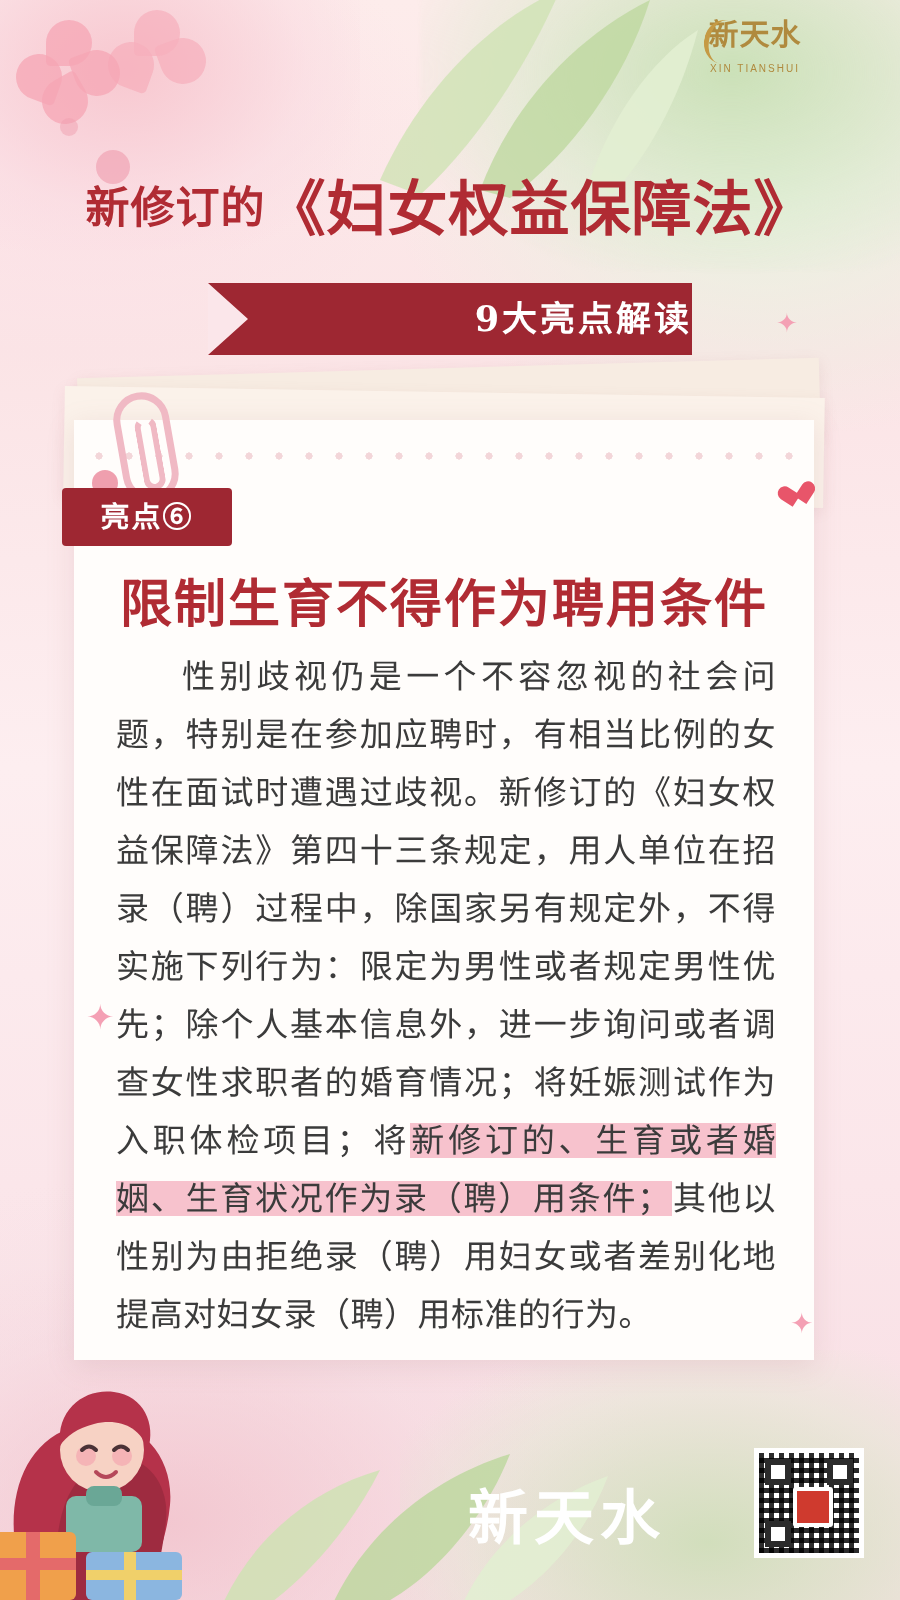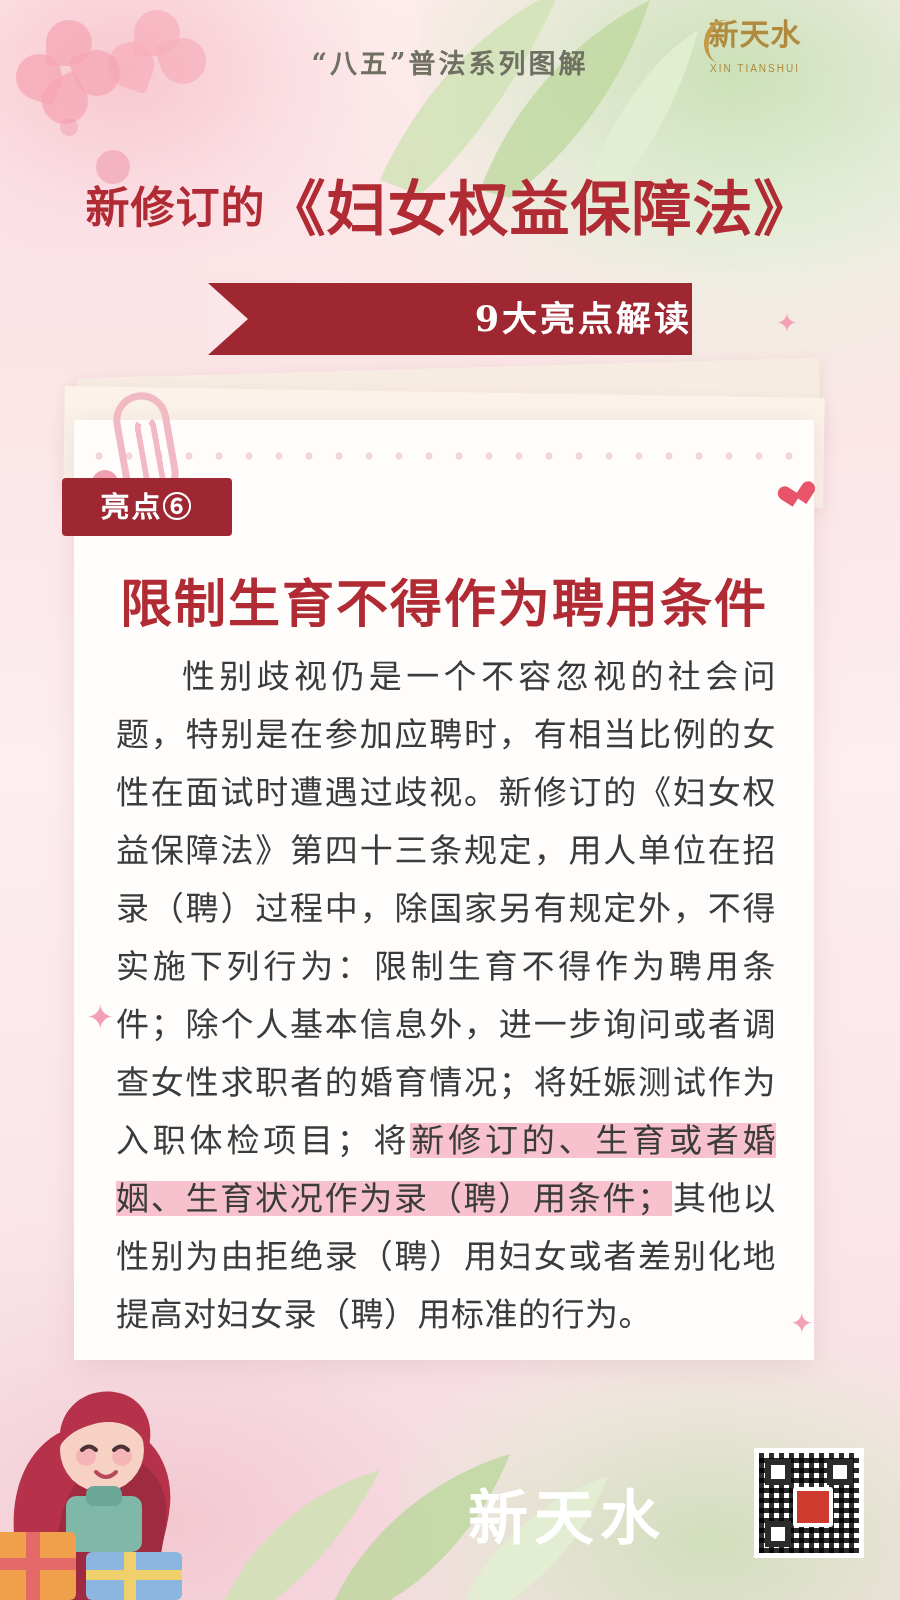--- a/index.html
+++ b/index.html
@@ -263,21 +263,21 @@
     left: 652px;
     border-top: 36px solid transparent;
     border-bottom: 36px solid transparent;
     border-right: 40px solid #fbe6ea;
   }
 
   
   .badge {
     position: absolute;
     left: 62px;
-    top: 478px;
+    top: 488px;
     min-width: 170px;
     height: 58px;
     background: #9e2732;
     color: #fff;
     font-family: "DejaVu Serif", "Liberation Serif", serif;
     font-weight: bold;
     font-size: 29px;
     letter-spacing: 2px;
     text-align: center;
     line-height: 58px;
@@ -433,21 +433,20 @@
   </div>
   <div class="blob" style="left:96px;top:150px;width:34px;height:34px;background:rgba(240,160,176,0.65);"></div>
   <div class="blob" style="left:60px;top:118px;width:18px;height:18px;background:rgba(240,160,176,0.5);"></div>
 
   <svg class="leaf" style="left:360px;top:-20px;" width="340" height="220" viewBox="0 0 340 220">
     <path d="M20 200 C 60 110, 130 40, 200 10 C 170 80, 120 160, 60 215 Z" fill="#cfe2b4" opacity="0.8"></path>
     <path d="M120 210 C 150 130, 210 60, 290 20 C 265 100, 210 175, 150 218 Z" fill="#bcd79c" opacity="0.75"></path>
     <path d="M230 200 C 250 140, 290 80, 338 50 C 320 120, 285 180, 252 214 Z" fill="#e2eed2" opacity="0.9"></path>
   </svg>
 
-  <div class="series-title">“八五”普法系列图解</div>
 
   <div class="logo">
     <div class="logo-swoosh"></div>
     <div class="logo-mark">新天水</div>
     <div class="logo-sub">XIN TIANSHUI</div>
   </div>
 
   <div class="main-title">
     <span class="small">新修订的</span><span class="big">《妇女权益保障法》</span>
   </div>
@@ -463,21 +462,21 @@
   </div>
   <div class="clip"></div>
   <div class="clip-dot"></div>
 
   <div class="badge">亮点⑥</div>
   <div class="heart"></div>
 
   <div class="section-title">限制生育不得作为聘用条件</div>
 
   <div class="body-text">
-    <span>性别歧视仍是一个不容忽视的社会问题，特别是在参加应聘时，有相当比例的女性在面试时遭遇过歧视。新修订的《妇女权益保障法》第四十三条规定，用人单位在招录（聘）过程中，除国家另有规定外，不得实施下列行为：限制生育不得作为聘用条件；除个人基本信息外，进一步询问或者调查女性求职者的婚育情况；将妊娠测试作为入职体检项目；将</span><span class="hl">新修订的、生育或者婚姻、生育状况作为录（聘）用条件；</span><span>其他以性别为由拒绝录（聘）用妇女或者差别化地提高对妇女录（聘）用标准的行为。</span>
+    <span>性别歧视仍是一个不容忽视的社会问题，特别是在参加应聘时，有相当比例的女性在面试时遭遇过歧视。新修订的《妇女权益保障法》第四十三条规定，用人单位在招录（聘）过程中，除国家另有规定外，不得实施下列行为：限定为男性或者规定男性优先；除个人基本信息外，进一步询问或者调查女性求职者的婚育情况；将妊娠测试作为入职体检项目；将</span><span class="hl">新修订的、生育或者婚姻、生育状况作为录（聘）用条件；</span><span>其他以性别为由拒绝录（聘）用妇女或者差别化地提高对妇女录（聘）用标准的行为。</span>
   </div>
 
   <div class="spark" style="left:776px;top:310px;font-size:26px;">✦</div>
   <div class="spark" style="left:86px;top:1000px;font-size:34px;">✦</div>
   <div class="spark" style="left:790px;top:1310px;font-size:28px;">✦</div>
 
   <svg class="girl" viewBox="0 0 300 300">
     <path d="M40 300 C 10 230, 20 150, 80 128 C 140 106, 185 150, 180 205 C 176 250, 150 300, 150 300 Z" fill="#b5324a"></path>
     <path d="M70 300 C 60 240, 70 180, 112 162 C 150 146, 180 180, 176 220 C 172 260, 160 300, 160 300 Z" fill="#9e2b40"></path>
     <circle cx="112" cy="150" r="42" fill="#f7d2c4"></circle>

